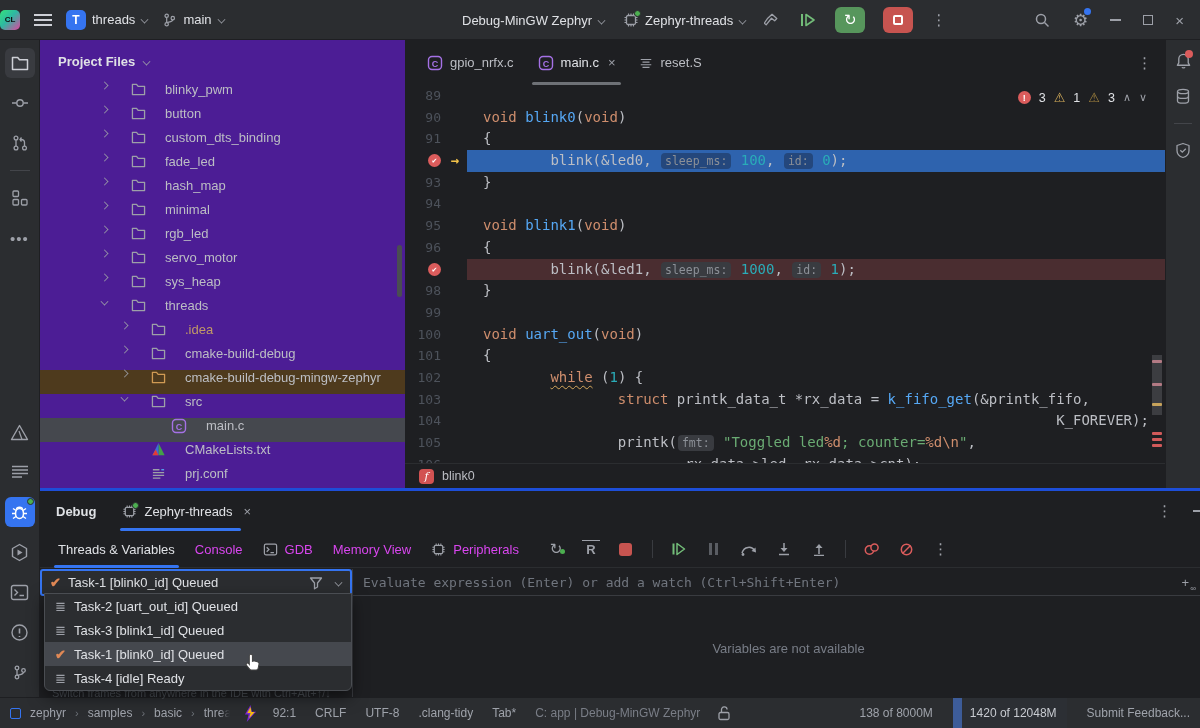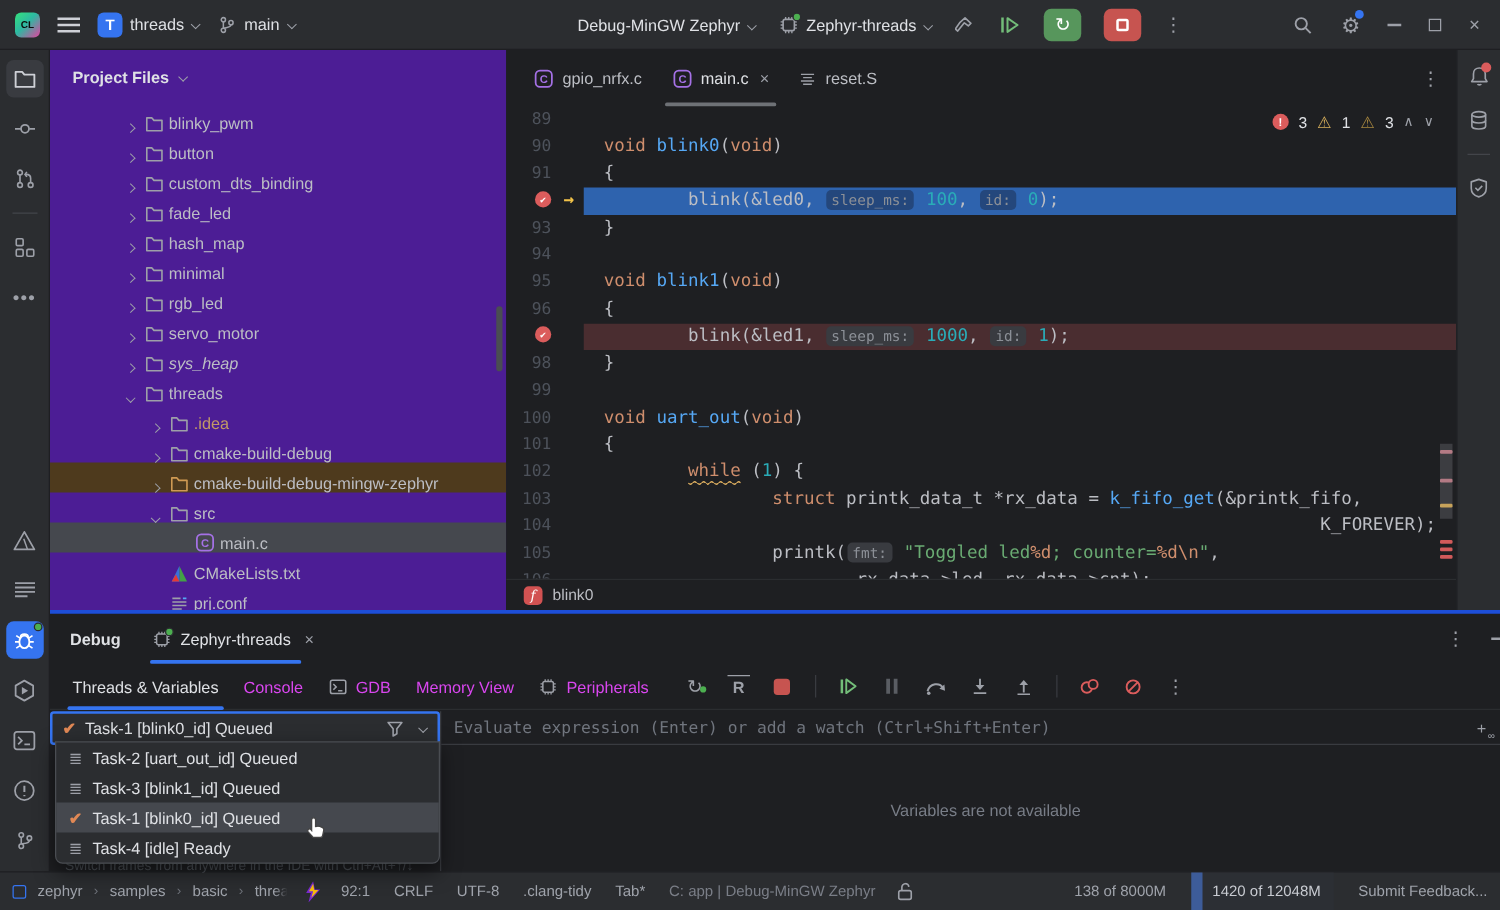--- a/index.html
+++ b/index.html
@@ -3,21 +3,21 @@
 <meta charset="utf-8">
 <style>
 * { margin:0; padding:0; box-sizing:border-box; cursor:default; }
 html,body { width:1200px; height:728px; overflow:hidden; background:#1e1f22;
   font-family:"Liberation Sans", sans-serif; color:#bcbec4; font-size:13px; }
 svg { display:block; }
 
 
 #titlebar { position:absolute; left:0; top:0; width:1200px; height:40px;
   background:#2b2d30; display:flex; align-items:center; border-bottom:1px solid #1e1f22;}
-.tb-left { display:flex; align-items:center; gap:14px; padding-left:12px; }
+.tb-left { display:flex; align-items:center; gap:14px; }
 .logo { width:20px; height:20px; border-radius:5px;
   background:linear-gradient(135deg,#35e17c 0%,#2db9a2 45%,#e343a0 100%);
   display:flex;align-items:center;justify-content:center;font-size:8px;font-weight:bold;color:#0c0c0c;}
 .hamburger { width:18px; height:12px; border-top:2px solid #ced0d6; border-bottom:2px solid #ced0d6; position:relative;}
 .hamburger::after{content:'';position:absolute;left:0;top:3px;width:18px;height:2px;background:#ced0d6;}
 .widget { display:flex; align-items:center; gap:6px; color:#dfe1e5; font-size:13px;}
 .proj-badge { width:20px;height:20px;border-radius:5px;background:#3574f0;color:#fff;
   display:flex;align-items:center;justify-content:center;font-size:12px;font-weight:bold;}
 .chev { width:7px;height:7px;display:inline-block;position:relative;}
 .chev::before{content:'';position:absolute;left:0;top:0;width:6px;height:6px;
@@ -44,21 +44,21 @@
 .strip-ic.activebox { background:#393b40;}
 .strip-ic.bluebox { background:#3574f0;}
 .strip-sep { width:20px; height:1px; background:#43454a; margin:2px 0 12px;}
 .strip-spacer { flex:1; }
 .dots { color:#9da0a8; font-size:15px; letter-spacing:1px;}
 
 
 #project { position:absolute; left:40px; top:40px; width:365px; height:448px; background:#4c1d95; overflow:hidden;}
 #project .phead { height:42px; display:flex; align-items:center; gap:8px; padding-left:18px;
   color:#dfe1e5; font-weight:bold; font-size:13px;}
-.trow { height:24px; display:flex; align-items:flex-end; gap:4px; color:#bcbec4; font-size:13px; white-space:nowrap;}
+.trow { height:24px; display:flex; align-items:flex-start; gap:19px; color:#bcbec4; font-size:13px; white-space:nowrap;}
 .trow .tchev { width:16px; display:flex; justify-content:center;}
 .trow.selected { background:#45484e;}
 .trow.excluded { background:#4e3a1d;}
 .trow .lab.orange { color:#c29a66;}
 .tree-scroll { position:absolute; right:3px; top:205px; width:5px; height:52px; background:#4a4d52; border-radius:3px;}
 
 
 #editor { position:absolute; left:405px; top:40px; width:760px; height:448px; background:#1e1f22;}
 #tabsrow { height:45px; display:flex; align-items:center; padding-left:10px; gap:4px;}
 .etab { height:45px; display:flex; align-items:center; gap:7px; padding:0 12px; position:relative; color:#bcbec4; font-size:13px;}
@@ -389,21 +389,21 @@
         <span class="tchev">
           <span class="chev r" style="transform: rotate(-90deg);"></span>
         </span>
         <span>
           <svg width="15" height="14" viewBox="0 0 16 15">
             <path d="M1.5 13.5v-11h4.4l1.7 2.1h6.9v8.9z" fill="none" stroke="#9da0a8" stroke-width="1.4" stroke-linejoin="round"></path>
           </svg>
         </span>
         <span class="lab">servo_motor</span>
       </div>
-      <div class="trow" style="padding-left: 56px; font-style: italic;">
+      <div class="trow" style="padding-left: 56px;">
         <span class="tchev">
           <span class="chev r" style="transform: rotate(-90deg);"></span>
         </span>
         <span>
           <svg width="15" height="14" viewBox="0 0 16 15">
             <path d="M1.5 13.5v-11h4.4l1.7 2.1h6.9v8.9z" fill="none" stroke="#9da0a8" stroke-width="1.4" stroke-linejoin="round"></path>
           </svg>
         </span>
         <span class="lab">sys_heap</span>
       </div>

